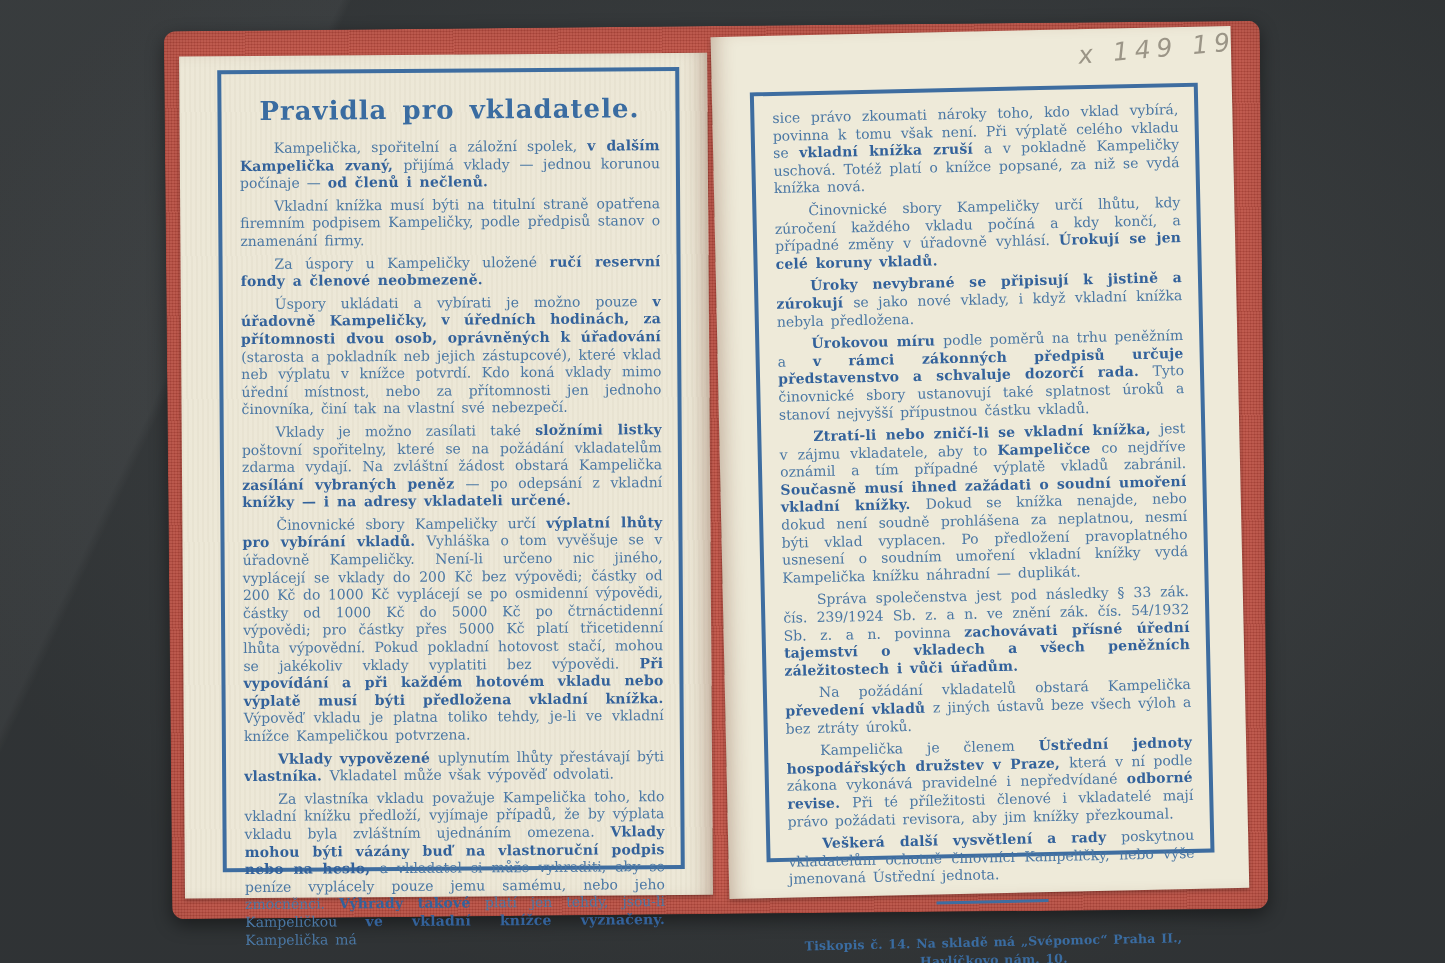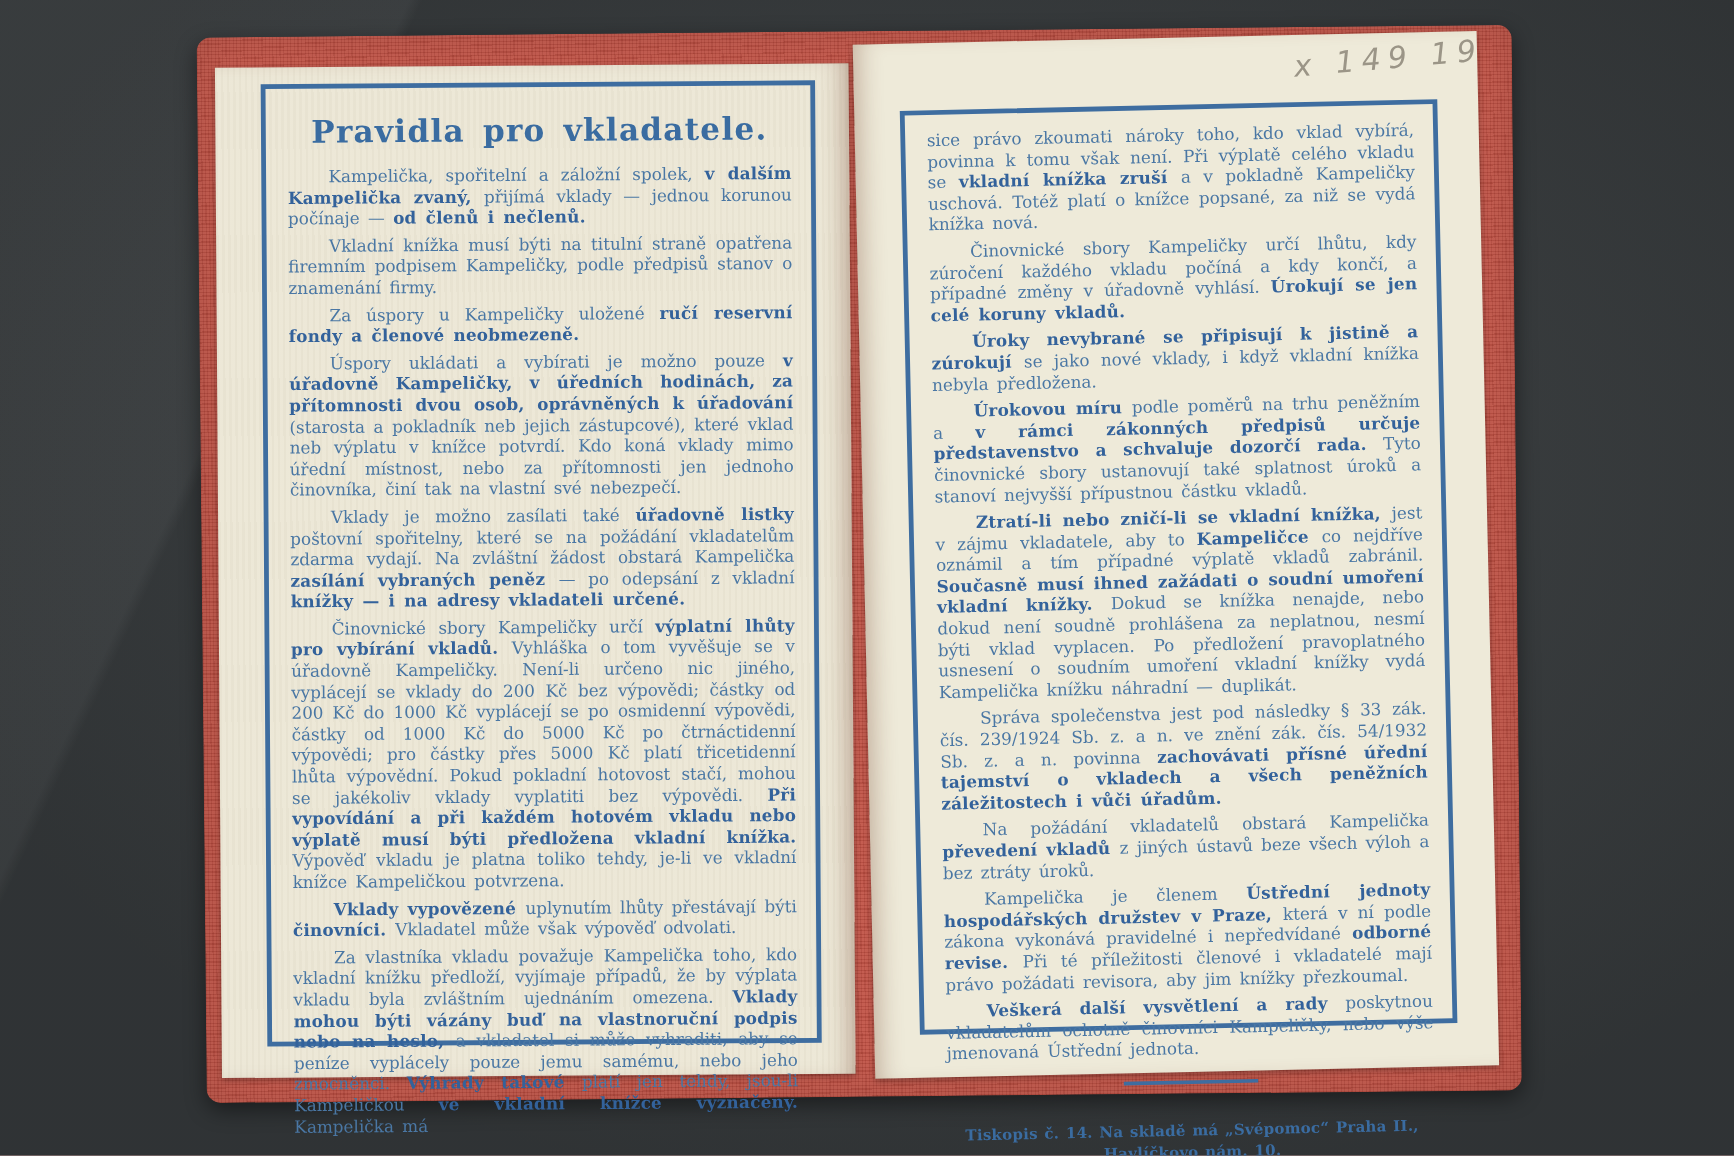--- a/index.html
+++ b/index.html
@@ -47,23 +47,23 @@
 
     <div class="page page-left">
       <div class="frame frame-left">
         <div class="content">
           <div class="doc-title">Pravidla pro vkladatele.</div>
           <div>
               <p><span>Kampelička, spořitelní a záložní spolek, </span><b>v dalším Kampelička zvaný, </b><span>přijímá vklady — jednou korunou počínaje — </span><b>od členů i nečlenů.</b></p>
               <p><span>Vkladní knížka musí býti na titulní straně opatřena firemním podpisem Kampeličky, podle předpisů stanov o znamenání firmy.</span></p>
               <p><span>Za úspory u Kampeličky uložené </span><b>ručí reservní fondy a členové neobmezeně.</b></p>
               <p><span>Úspory ukládati a vybírati je možno pouze </span><b>v úřadovně Kampeličky, v úředních hodinách, za přítomnosti dvou osob, oprávněných k úřadování </b><span>(starosta a pokladník neb jejich zástupcové), které vklad neb výplatu v knížce potvrdí. Kdo koná vklady mimo úřední místnost, nebo za přítomnosti jen jednoho činovníka, činí tak na vlastní své nebezpečí.</span></p>
-              <p><span>Vklady je možno zasílati také </span><b>úřadovně listky </b><span>poštovní spořitelny, které se na požádání vkladatelům zdarma vydají. Na zvláštní žádost obstará Kampelička </span><b>zasílání vybraných peněz </b><span>— po odepsání z vkladní </span><b>knížky — i na adresy vkladateli určené.</b></p>
+              <p><span>Vklady je možno zasílati také </span><b>složními listky </b><span>poštovní spořitelny, které se na požádání vkladatelům zdarma vydají. Na zvláštní žádost obstará Kampelička </span><b>zasílání vybraných peněz </b><span>— po odepsání z vkladní </span><b>knížky — i na adresy vkladateli určené.</b></p>
               <p><span>Činovnické sbory Kampeličky určí </span><b>výplatní lhůty pro vybírání vkladů. </b><span>Vyhláška o tom vyvěšuje se v úřadovně Kampeličky. Není-li určeno nic jiného, vyplácejí se vklady do 200 Kč bez výpovědi; částky od 200 Kč do 1000 Kč vyplácejí se po osmidenní výpovědi, částky od 1000 Kč do 5000 Kč po čtrnáctidenní výpovědi; pro částky přes 5000 Kč platí třicetidenní lhůta výpovědní. Pokud pokladní hotovost stačí, mohou se jakékoliv vklady vyplatiti bez výpovědi. </span><b>Při vypovídání a při každém hotovém vkladu nebo výplatě musí býti předložena vkladní knížka. </b><span>Výpověď vkladu je platna toliko tehdy, je-li ve vkladní knížce Kampeličkou potvrzena.</span></p>
-              <p><b>Vklady vypovězené </b><span>uplynutím lhůty přestávají býti </span><b>činovníci. </b><span>Vkladatel může však výpověď odvolati.</span></p>
+              <p><b>Vklady vypovězené </b><span>uplynutím lhůty přestávají býti </span><b>vlastníka. </b><span>Vkladatel může však výpověď odvolati.</span></p>
               <p><span>Za vlastníka vkladu považuje Kampelička toho, kdo vkladní knížku předloží, vyjímaje případů, že by výplata vkladu byla zvláštním ujednáním omezena. </span><b>Vklady mohou býti vázány buď na vlastnoruční podpis nebo na heslo, </b><span>a vkladatel si může vyhraditi, aby se peníze vyplácely pouze jemu samému, nebo jeho zmocněnci. </span><b>Výhrady takové </b><span>platí jen tehdy, jsou-li Kampeličkou </span><b>ve vkladní knížce vyznačeny. </b><span>Kampelička má</span></p>
             </div>
         </div>
       </div>
     </div>
 
     <div class="page page-right">
       <div class="frame frame-right">
         <div class="content content-right">
           <div>

